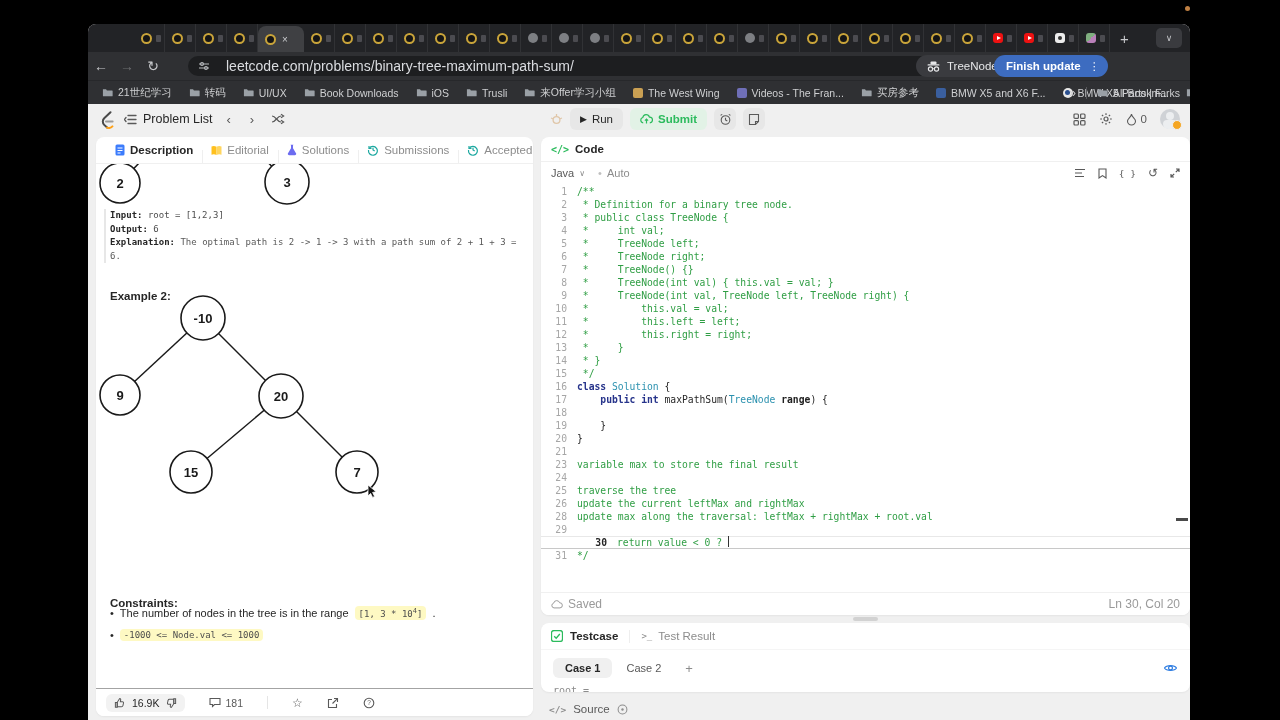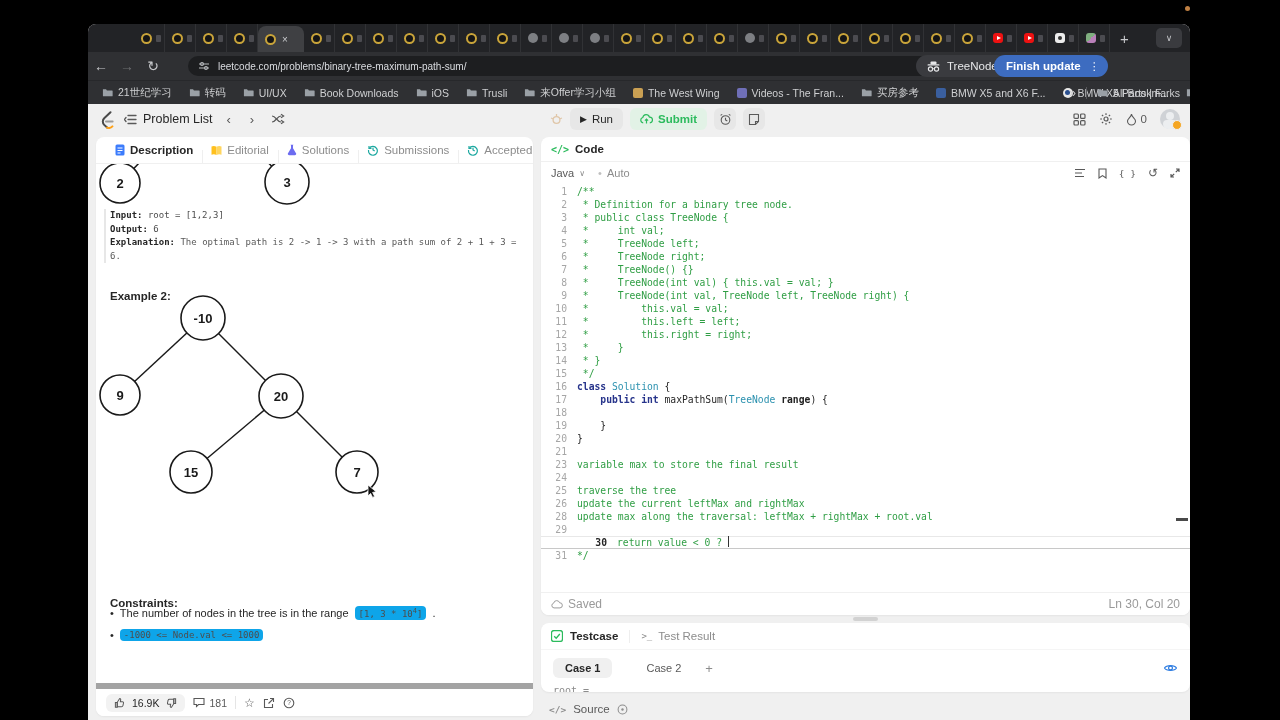--- a/index.html
+++ b/index.html
@@ -28,21 +28,21 @@
   .newtab-btn{color:#c7c8cb;font-size:15px;display:flex;align-items:center;padding:0 10px;}
   .tabmenu-btn{position:absolute;right:8px;top:4px;width:26px;height:20px;background:#3a3b3f;border-radius:5px;color:#c7c8cb;
     font-size:9px;display:flex;align-items:center;justify-content:center;}
 
   
   .toolbar{position:relative;height:28px;background:#2f3033;display:flex;align-items:center;}
   .nav-glyph{color:#c7c8cb;font-size:14px;width:26px;text-align:center;}
   .nav-glyph.dim{color:#6c6d70;}
   .url-pill{position:absolute;left:100px;top:4px;width:750px;height:20px;background:#1d1e20;border-radius:11px;
     display:flex;align-items:center;padding:0 10px;box-sizing:border-box;}
-  .url-text{color:#dadce0;font-size:10px;margin-left:8px;white-space:nowrap;}
+  .url-text{color:#dadce0;font-size:14px;margin-left:16px;white-space:nowrap;}
   .tb-icon{position:absolute;top:6px;}
   .incog-chip{position:absolute;left:828px;top:3px;height:22px;background:#3a3b3f;border-radius:11px;display:flex;align-items:center;
     padding:0 10px;color:#e6e7e9;font-size:11.5px;gap:6px;}
   .update-btn{position:absolute;left:906px;top:3px;height:22px;background:#3d6cc0;border-radius:12px;display:flex;align-items:center;
     padding:0 8px 0 12px;color:#fff;font-size:11.5px;font-weight:bold;gap:8px;}
   .update-btn .dots{font-size:11px;letter-spacing:0;font-weight:normal;}
 
   
   .bookmarksbar{position:relative;height:24px;background:#2f3033;display:flex;align-items:center;padding-left:14px;gap:17px;
     border-top:1px solid #27282b;box-sizing:border-box;}
@@ -89,24 +89,24 @@
   .desc-tab.active{color:#262626;font-weight:bold;}
   .desc-tab + .desc-tab:before{content:"";position:absolute;left:0;top:6px;height:13px;width:1px;background:#efefef;}
   .desc-content{position:relative;height:526px;overflow:hidden;}
   .ex-block{position:absolute;left:8px;border-left:2px solid #e7e7e7;padding-left:4px;font-size:9px;line-height:13.5px;
     font-family:"DejaVu Sans Mono",monospace;color:#595959;white-space:pre;}
   .ex-block b{color:#262626;}
   .ex-val{color:#4d4d4d;}
   .h-bold{position:absolute;font-size:11.5px;font-weight:bold;color:#262626;margin-top:16px;}
   .constraint{position:absolute;left:14px;font-size:11px;color:#262626;display:flex;align-items:center;gap:6px;}
   .constraint .dot{font-size:11px;}
-  .code-chip{font-family:"DejaVu Sans Mono",monospace;font-size:9px;background:#0ea5e9;border-radius:4px;padding:1px 4px;color:#4d4d4d;}
+  .code-chip{font-family:"DejaVu Sans Mono",monospace;font-size:9px;background:#fef9c3;border-radius:4px;padding:1px 4px;color:#4d4d4d;}
   .code-chip sup{font-size:7px;}
-  .desc-footer{position:absolute;left:0;right:0;bottom:0;height:27px;border-top:6px solid #a3a3a3;display:flex;align-items:center;
-    padding:0 10px;gap:8px;color:#595959;background:#fff;}
+  .desc-footer{position:absolute;left:0;right:0;bottom:0;height:27px;border-top:1px solid #a3a3a3;display:flex;align-items:center;
+    padding:0 10px;gap:24px;color:#595959;background:#fff;}
   .vote-pill{display:flex;align-items:center;gap:6px;background:#f2f2f2;border-radius:6px;padding:3px 8px;}
   .vote-pill span{font-size:10.5px;color:#262626;}
   .foot-item{display:flex;align-items:center;gap:4px;font-size:10.5px;color:#595959;}
   .foot-sep{width:1px;height:13px;background:#e5e5e5;}
   .star-glyph{font-size:12px;color:#595959;}
 
   
   .code-head{height:24px;display:flex;align-items:center;gap:6px;padding:0 10px;border-bottom:1px solid #f0f0f0;}
   .code-head .tag{color:#2cbb5d;font-family:"DejaVu Sans Mono",monospace;font-size:10px;font-weight:bold;}
   .code-head .t{font-size:11.5px;font-weight:bold;color:#262626;}
@@ -745,21 +745,21 @@
           <path d="M3.2 6.2 L5.2 8.2 L8.8 4" fill="none" stroke="#2cbb5d" stroke-width="1.3"></path>
           </svg>
         <span class="t">Testcase</span>
         <span class="sep"></span>
         <span class="res">
           <span class="term-ic">&gt;_</span>
           <span>Test Result</span>
         </span>
       </div>
       <div class="case-row">
-        <span id="cases-container" style="display:flex;gap:22px;align-items:center">
+        <span id="cases-container" style="display:flex;gap:2px;align-items:center">
             <span class="case-pill active">Case 1</span>
             <span class="case-pill">Case 2</span>
           </span>
         <span class="case-add">+</span>
         <span class="case-eye">
           <svg width="15" height="12" viewBox="0 0 15 12">
               <g fill="none" stroke="#2f7de1" stroke-width="1.2">
             <path d="M1.5 6 C3.5 2.8 11.5 2.8 13.5 6 C11.5 9.2 3.5 9.2 1.5 6z"></path>
                 <circle cx="7.5" cy="6" r="1.9"></circle>
               </g>

